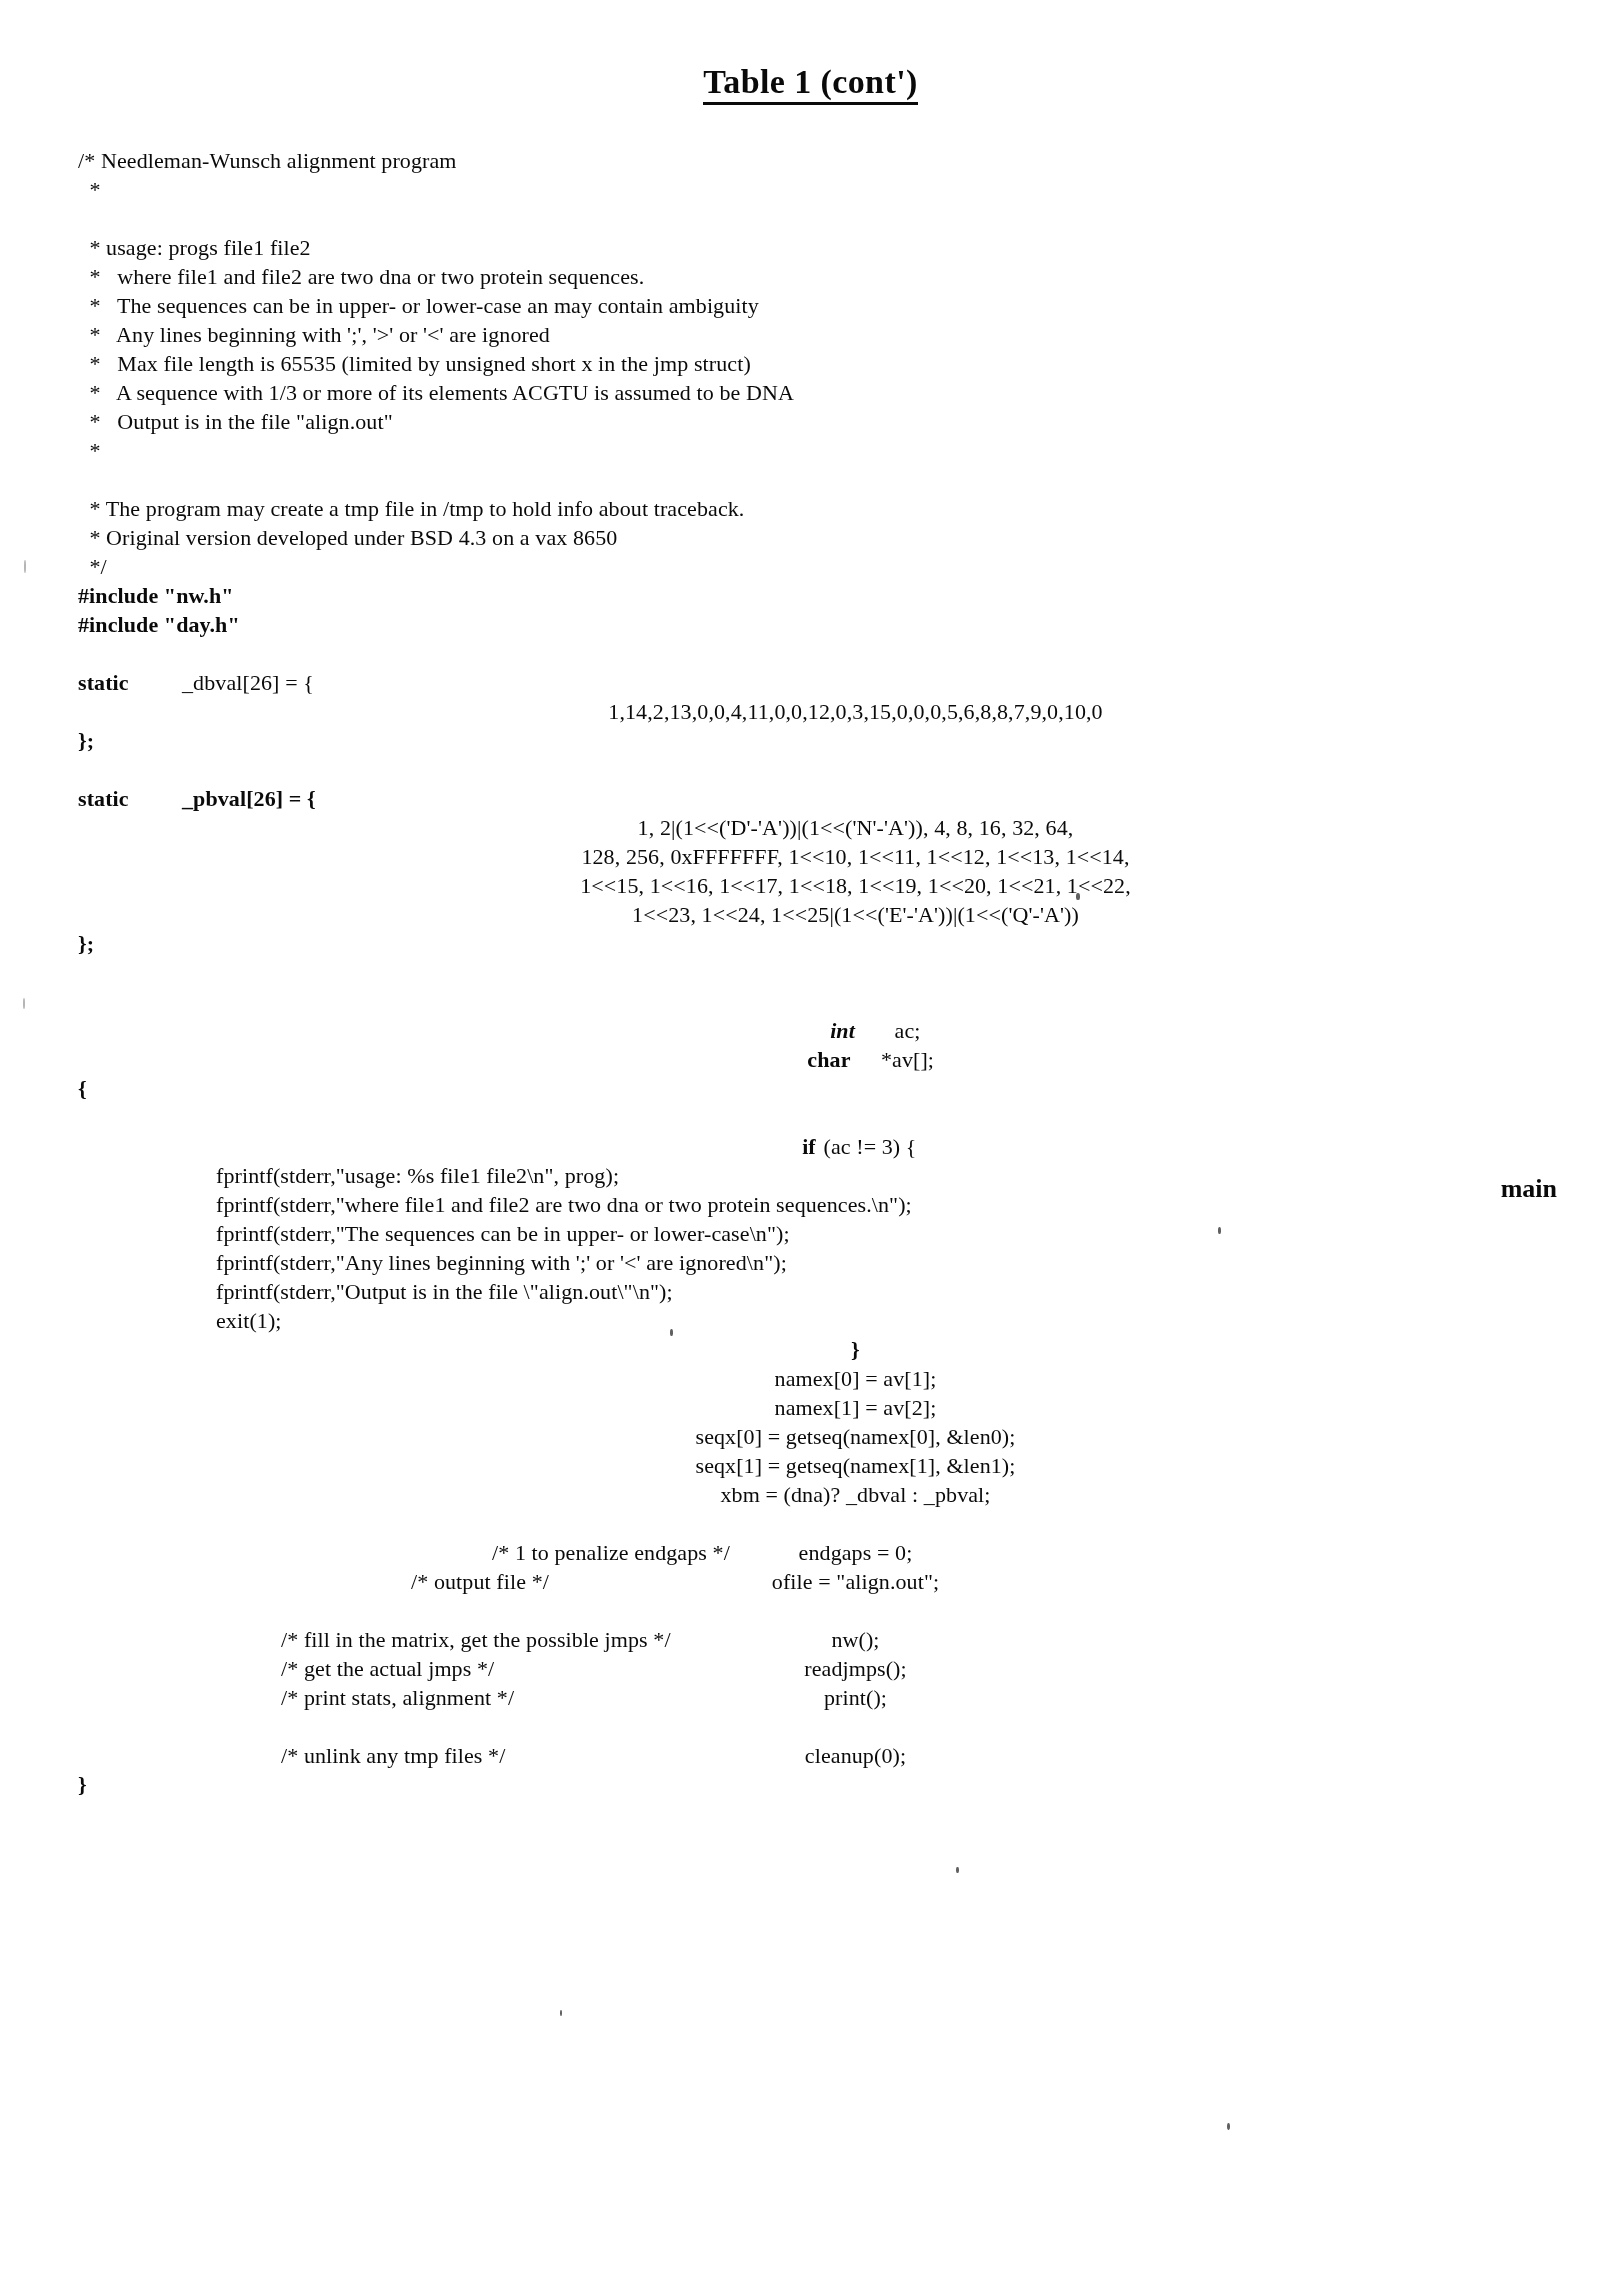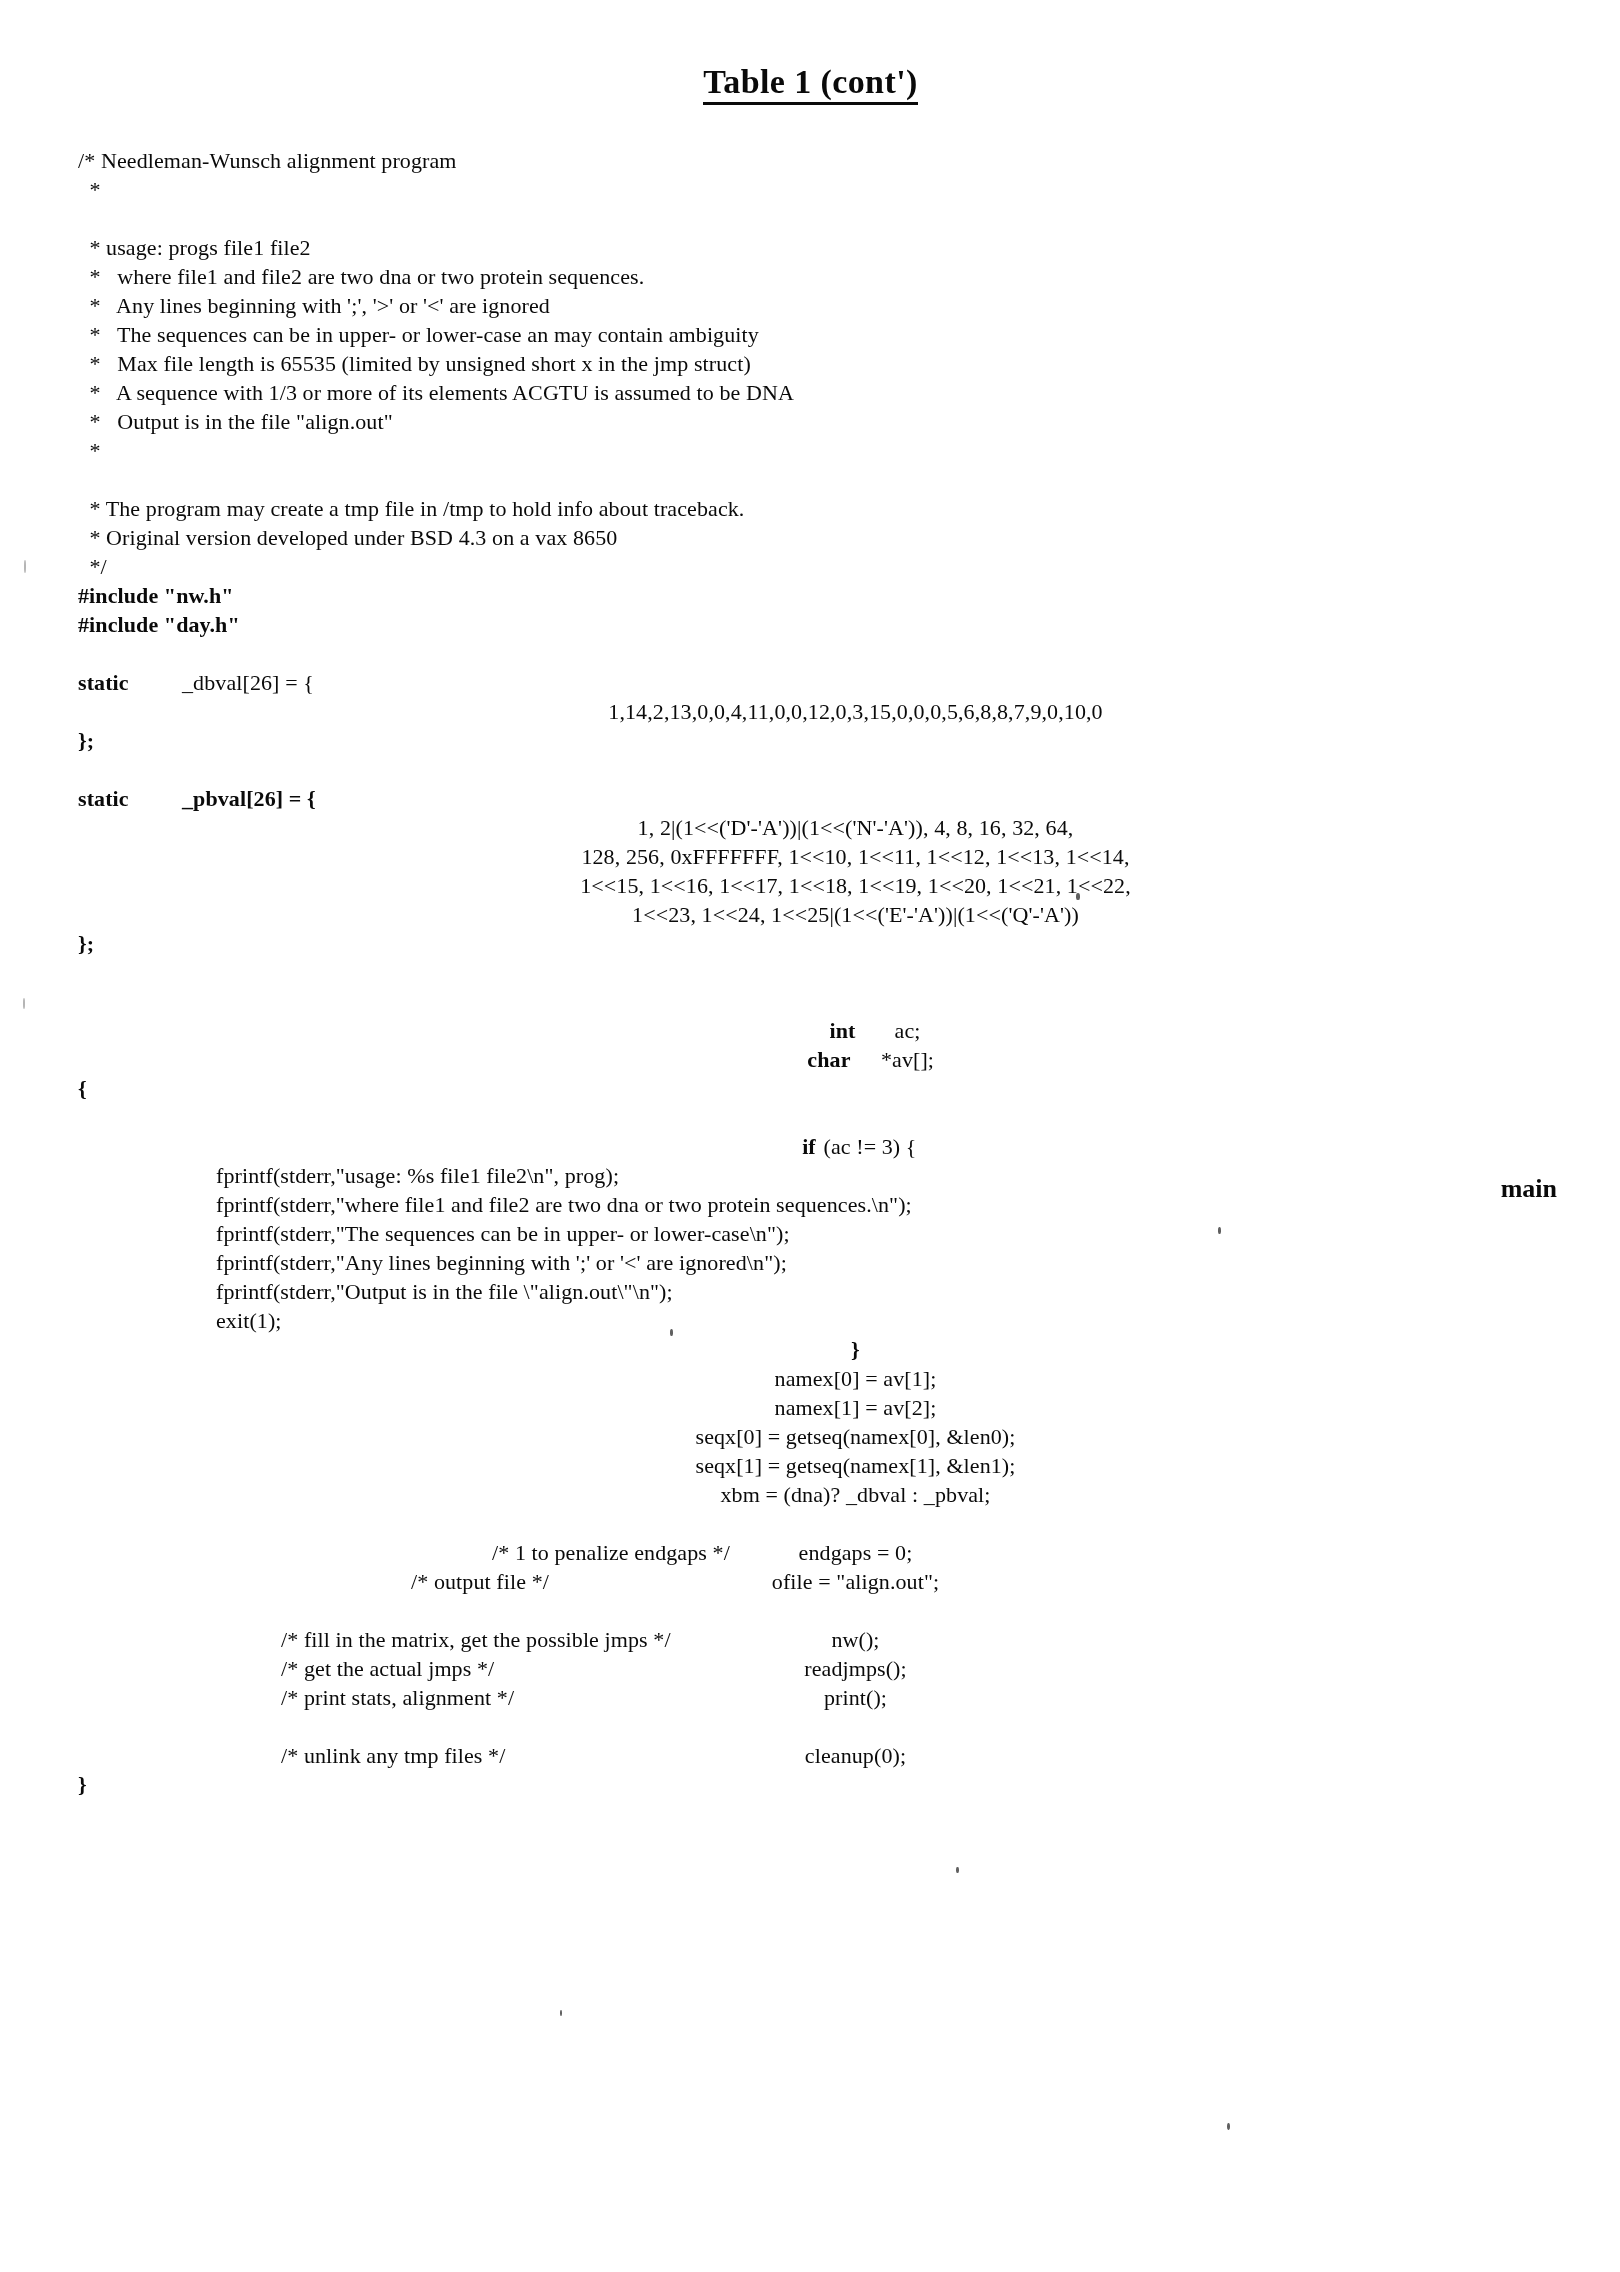--- a/index.html
+++ b/index.html
@@ -97,22 +97,22 @@
   <div class="title-wrap">
     <span class="title">Table 1 (cont')</span>
   </div>
 
   <div class="listing" id="listing">
       <div class="ln i0"><span>/* Needleman-Wunsch alignment program</span></div>
       <div class="ln i05"><span>*</span></div>
       <div class="ln i0 blank"><span></span></div>
       <div class="ln i05"><span>* usage: progs file1 file2</span></div>
       <div class="ln i05"><span>*   where file1 and file2 are two dna or two protein sequences.</span></div>
+      <div class="ln i05"><span>*   The sequences can be in upper- or lower-case an may contain ambiguity</span></div>
       <div class="ln i05"><span>*   Any lines beginning with ';', '&gt;' or '&lt;' are ignored</span></div>
-      <div class="ln i05"><span>*   The sequences can be in upper- or lower-case an may contain ambiguity</span></div>
       <div class="ln i05"><span>*   Max file length is 65535 (limited by unsigned short x in the jmp struct)</span></div>
       <div class="ln i05"><span>*   A sequence with 1/3 or more of its elements ACGTU is assumed to be DNA</span></div>
       <div class="ln i05"><span>*   Output is in the file "align.out"</span></div>
       <div class="ln i05"><span>*</span></div>
       <div class="ln i0 blank"><span></span></div>
       <div class="ln i05"><span>* The program may create a tmp file in /tmp to hold info about traceback.</span></div>
       <div class="ln i05"><span>* Original version developed under BSD 4.3 on a vax 8650</span></div>
       <div class="ln i05"><span>*/</span></div>
       <div class="ln i0"><span class="b">#include "nw.h"</span></div>
       <div class="ln i0"><span class="b">#include "day.h"</span></div>
@@ -122,21 +122,21 @@
       <div class="ln i0"><span class="b">};</span></div>
       <div class="ln i0 blank"><span></span></div>
       <div class="ln i0"><span class="b" style="display: inline-block; width: 104px;">static</span><span class="b">_pbval[26] = {</span></div>
       <div class="ln i1"><span>1, 2|(1&lt;&lt;('D'-'A'))|(1&lt;&lt;('N'-'A')), 4, 8, 16, 32, 64,</span></div>
       <div class="ln i1"><span>128, 256, 0xFFFFFFF, 1&lt;&lt;10, 1&lt;&lt;11, 1&lt;&lt;12, 1&lt;&lt;13, 1&lt;&lt;14,</span></div>
       <div class="ln i1"><span>1&lt;&lt;15, 1&lt;&lt;16, 1&lt;&lt;17, 1&lt;&lt;18, 1&lt;&lt;19, 1&lt;&lt;20, 1&lt;&lt;21, 1&lt;&lt;22,</span></div>
       <div class="ln i1"><span>1&lt;&lt;23, 1&lt;&lt;24, 1&lt;&lt;25|(1&lt;&lt;('E'-'A'))|(1&lt;&lt;('Q'-'A'))</span></div>
       <div class="ln i0"><span class="b">};</span></div>
       <div class="ln i0 blank"><span></span></div>
       <div class="ln i0 blank"><span></span></div>
-      <div class="ln i1"><span class="b" style="display: inline-block; width: 104px;">int</span><span>ac;</span></div>
+      <div class="ln i1"><span class="b" style="display: inline-block; width: 104px; font-style: italic;">int</span><span>ac;</span></div>
       <div class="ln i1"><span class="b" style="display: inline-block; width: 104px;">char</span><span>*av[];</span></div>
       <div class="ln i0"><span class="b">{</span></div>
       <div class="ln i0 blank"><span></span></div>
       <div class="ln i1"><span class="b" style="display: inline-block; width: 29px;">if</span><span>(ac != 3) {</span></div>
       <div class="ln i2"><span>fprintf(stderr,"usage: %s file1 file2\n", prog);</span></div>
       <div class="ln i2"><span>fprintf(stderr,"where file1 and file2 are two dna or two protein sequences.\n");</span></div>
       <div class="ln i2"><span>fprintf(stderr,"The sequences can be in upper- or lower-case\n");</span></div>
       <div class="ln i2"><span>fprintf(stderr,"Any lines beginning with ';' or '&lt;' are ignored\n");</span></div>
       <div class="ln i2"><span>fprintf(stderr,"Output is in the file \"align.out\"\n");</span></div>
       <div class="ln i2"><span>exit(1);</span></div>

